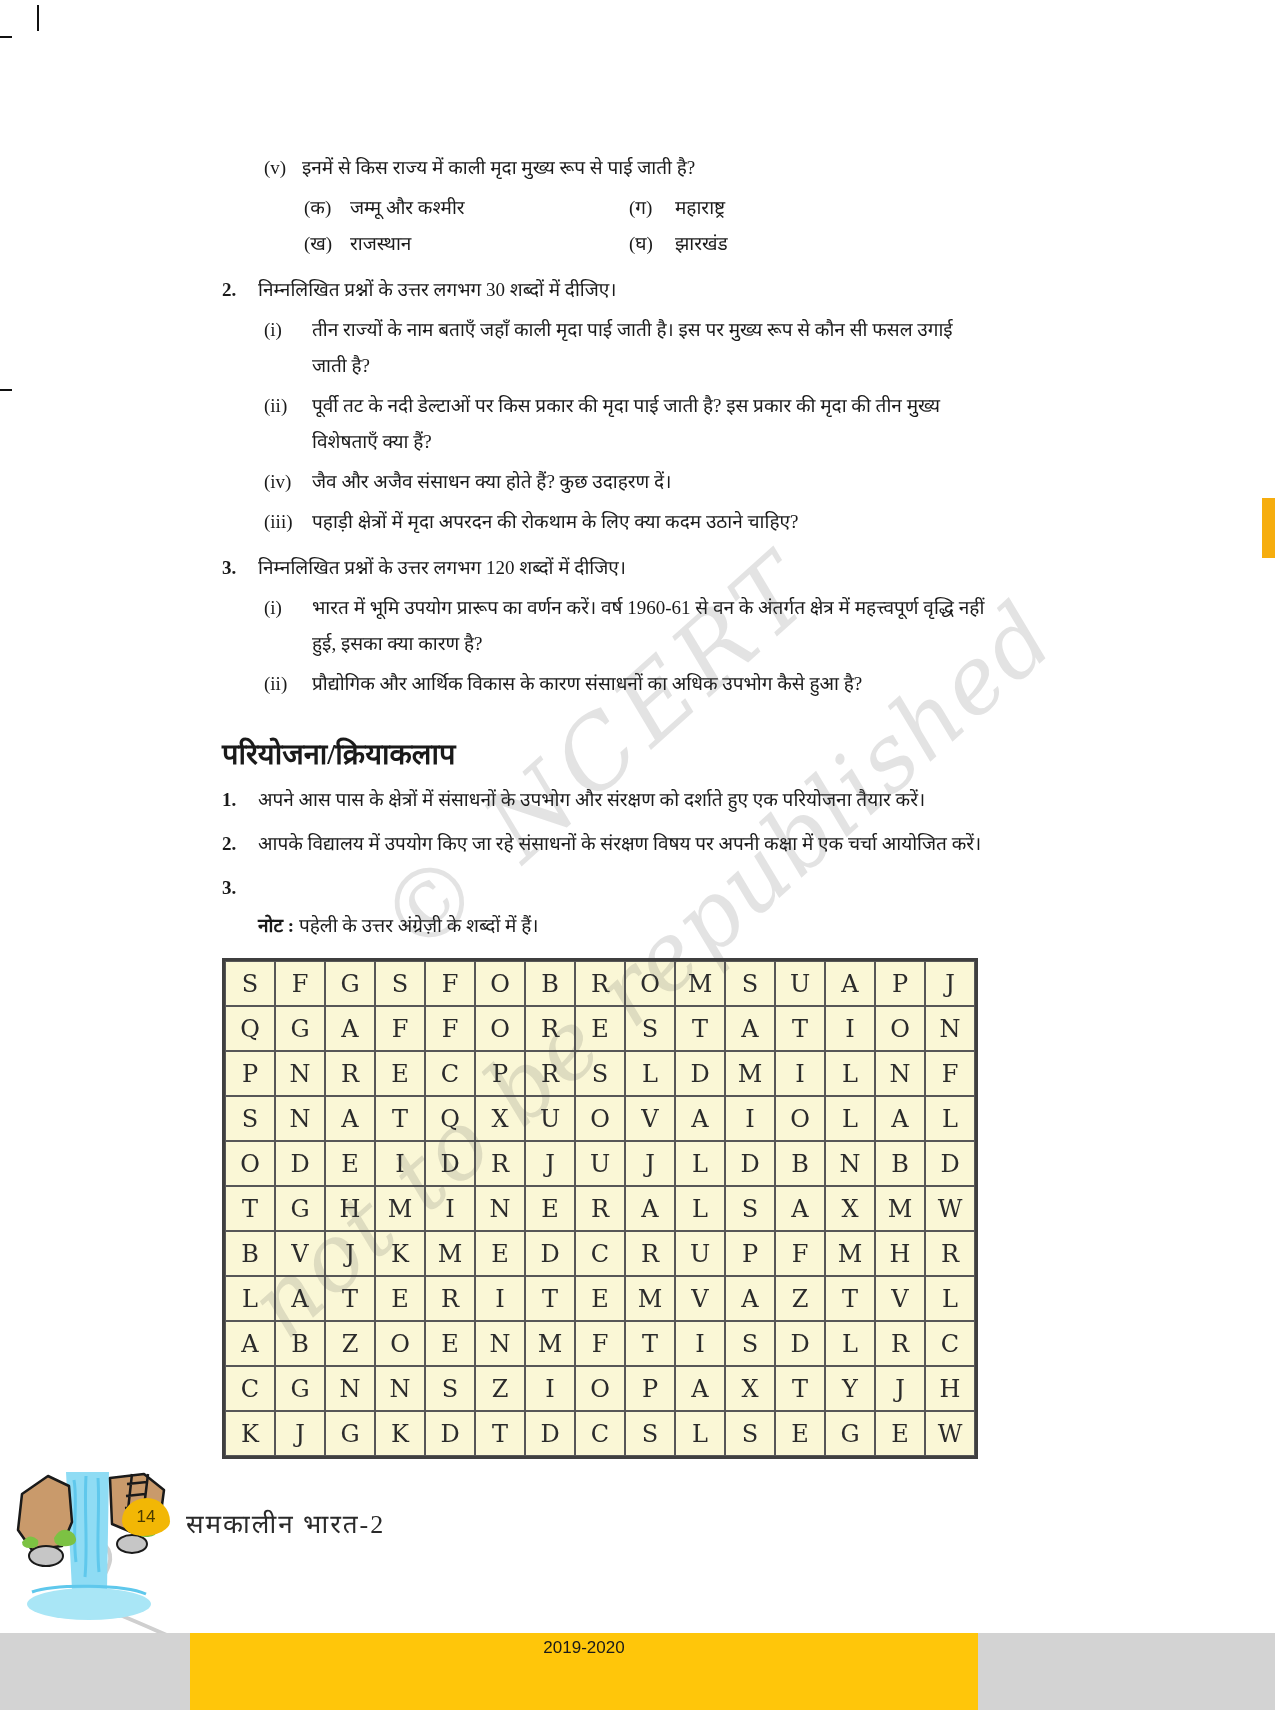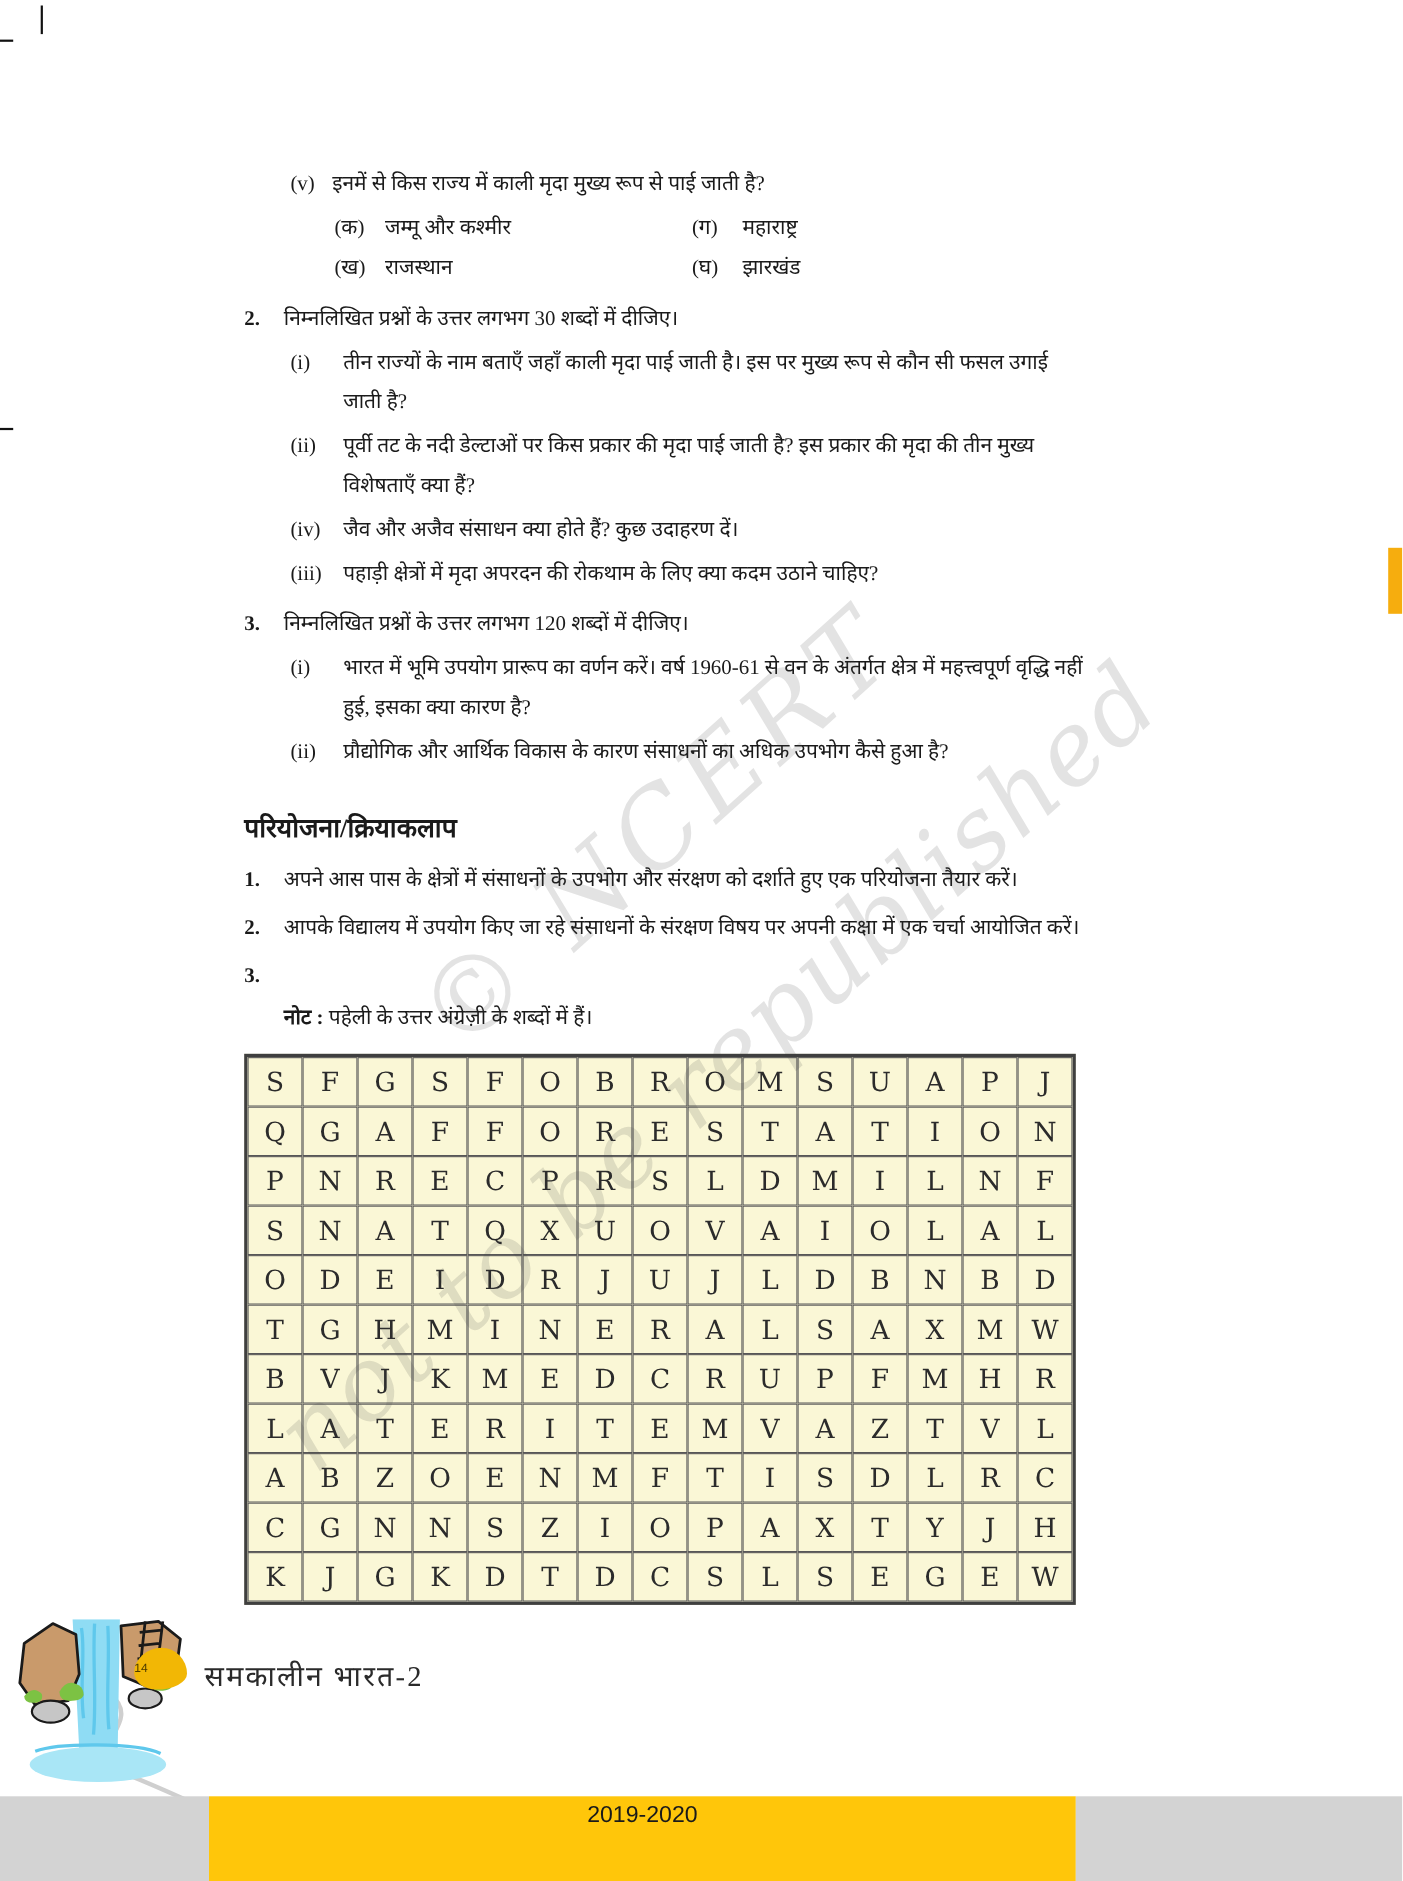--- a/index.html
+++ b/index.html
@@ -30,47 +30,47 @@
   .options { margin-left:82px; margin-top:4px; display:grid; grid-template-columns:325px auto; }
   .option { display:flex; }
   .opt-label { width:46px; flex:none; }
 
   .qhead { display:flex; margin-top:10px; }
   .qnum { width:36px; flex:none; font-weight:bold; }
   .item { display:flex; margin-left:42px; margin-top:4px; }
   .item-label { width:48px; flex:none; }
   .item-text { flex:1; }
 
-  .proj-heading { margin-top:32px; font-size:24px; font-weight:bold; line-height:40px; }
+  .proj-heading { margin-top:32px; font-size:29px; font-weight:bold; line-height:40px; }
   .proj-item { display:flex; margin-top:8px; }
   .proj-num { width:36px; flex:none; font-weight:bold; }
   .note-line { margin-left:36px; margin-top:2px; }
   .note-label { font-weight:bold; }
 
   
   .grid-wrap { margin-top:14px; width:756px; border:3px solid #3f3f3f; background:var(--cell-bg,#FAF7D6); }
   .grid { display:grid; grid-template-columns:repeat(15,50px); grid-auto-rows:45px; }
   .cell { border:1px solid #575757; display:flex; align-items:center; justify-content:center;
           font-family:"DejaVu Serif", serif; font-size:24px; color:#2b2b2b; background:var(--cell-bg,#FAF7D6); }
 
   
   .illus { position:absolute; left:14px; top:1472px; z-index:2; }
   .squiggle { position:absolute; left:60px; top:1538px; z-index:1; }
   .page-badge { position:absolute; left:122px; top:1498px; width:48px; height:38px; z-index:3;
                 background:var(--badge,#F2B705); border-radius:52% 48% 58% 42% / 60% 62% 38% 40%;
-                display:flex; align-items:center; 
-                font-family:"Liberation Sans", sans-serif; font-size:11px; color:#4a3a00; }
+                display:flex; align-items:center; justify-content:center;
+                font-family:"Liberation Sans", sans-serif; font-size:17px; color:#4a3a00; }
   .book-title { position:absolute; left:186px; top:1505px; z-index:3; font-size:26px; color:#2a2a2a;
                 letter-spacing:2px; }
   .bar { position:absolute; top:1633px; height:77px; z-index:2; }
   .bar-gray-l { left:0; width:190px; background:var(--bar-gray,#D3D3D3); }
   .bar-yellow { left:190px; width:788px; background:var(--bar-yellow,#FFC60A); }
   .bar-gray-r { left:978px; width:297px; background:var(--bar-gray,#D3D3D3); }
   .year-text { position:absolute; left:190px; width:788px; top:1638px; z-index:3; text-align:center;
-               font-family:"Liberation Sans", sans-serif; font-size:21px; color:#1a1a1a; }
+               font-family:"Liberation Sans", sans-serif; font-size:17px; color:#1a1a1a; }
   .edge-marker { position:absolute; right:0; top:498px; width:13px; height:60px;
                  background:var(--edge-marker,#F6AD0E); z-index:2; }
 </style>
 </head>
 <body>
 
 <div class="page">
 
   <div class="mark mark-tl-v"></div>
   <div class="mark mark-tl-h"></div>

